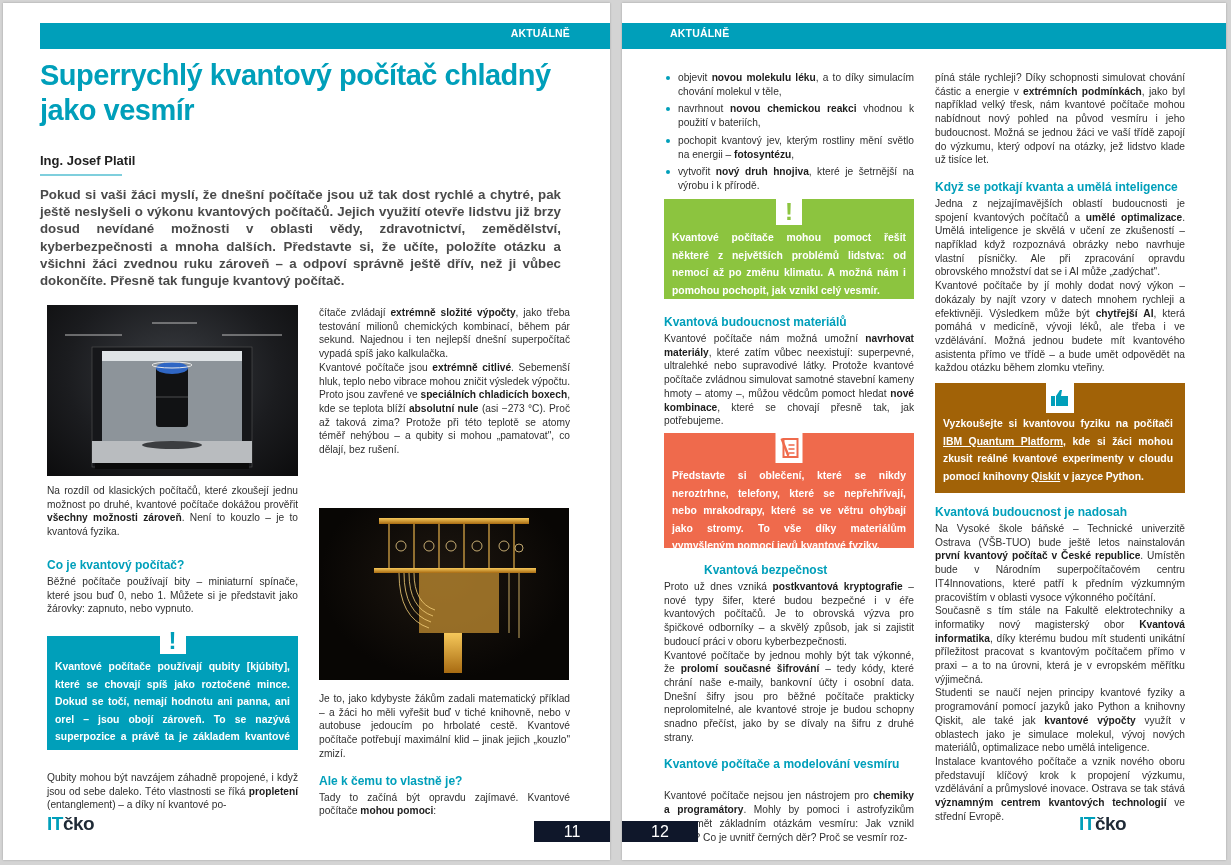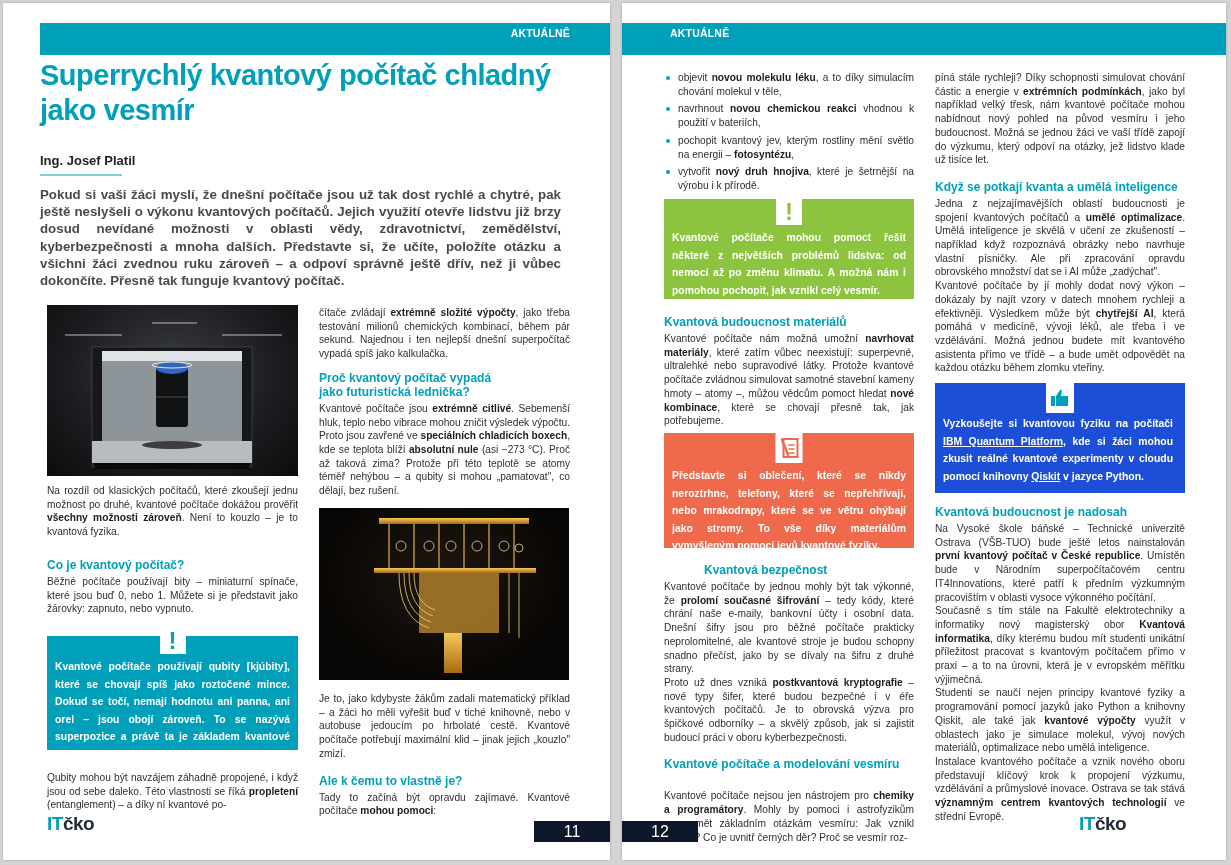--- a/index.html
+++ b/index.html
@@ -3,21 +3,21 @@
 <meta charset="utf-8">
 <style>
   html, body { margin: 0; padding: 0; }
   body {
     width: 1231px; height: 865px; background: #d4d4d4; position: relative; overflow: hidden;
     font-family: "Liberation Sans", "DejaVu Sans", sans-serif; color: #2b2b2b;
   }
   .page { position: absolute; top: 3px; background: #fff; height: 857px; box-shadow: 0 0 2px rgba(0,0,0,0.25); overflow: hidden; }
   .page.left { left: 3px; width: 607px; }
   .page.right { left: 622px; width: 604px; }
-  .topbar { position: absolute; top: 20px; height: 32px; background: #009fba; }
+  .topbar { position: absolute; top: 20px; height: 26px; background: #009fba; }
   .page.left .topbar { left: 37px; right: 0; }
   .page.right .topbar { left: 0; right: 0; }
   .topbar .label { position: absolute; top: 4px; font-size: 10.5px; font-weight: bold; color: #fff; letter-spacing: 0.2px; }
   .page.left .topbar .label { right: 40px; }
   .page.right .topbar .label { left: 48px; }
 
   .title { position: absolute; left: 37px; top: 55px; width: 520px; font-size: 29px; font-weight: bold; line-height: 35px; color: #009fba; letter-spacing: -0.5px; }
   .author { position: absolute; left: 37px; top: 150px; font-size: 13px; font-weight: bold; color: #222; }
   .author-rule { position: absolute; left: 37px; top: 171px; width: 82px; height: 2px; background: #7fcfdd; }
   .lead { position: absolute; left: 37px; top: 183px; width: 521px; font-size: 13.3px; font-weight: bold; color: #4a4a4a; line-height: 17.2px; text-align: justify; }
@@ -98,21 +98,20 @@
   <div class="col" style="left:44px; top:768px; width:251px;">
     <p>
       <span>Qubity mohou být navzájem záhadně propojené, i když jsou od sebe daleko. Této vlastnosti se říká </span><b>propletení</b><span> (entanglement) – a díky ní kvantové po-</span>
     </p>
   </div>
 
   <div class="col" style="left:316px; top:303px; width:251px;">
     <p>
       <span>čítače zvládají </span><b>extrémně složité výpočty</b><span>, jako třeba testování milionů chemických kombinací, během pár sekund. Najednou i ten nejlepší dnešní superpočítač vypadá spíš jako kalkulačka.</span>
     </p>
-    <h3 style="margin-top:10px; margin-bottom:3px; width:180px;">Proč kvantový počítač vypadá jako futuristická lednička?</h3>
     <p>
       <span>Kvantové počítače jsou </span><b>extrémně citlivé</b><span>. Sebemenší hluk, teplo nebo vibrace mohou zničit výsledek výpočtu. Proto jsou zavřené ve </span><b>speciálních chladicích boxech</b><span>, kde se teplota blíží </span><b>absolutní nule</b><span> (asi −273 °C). Proč až taková zima? Protože při této teplotě se atomy téměř nehýbou – a qubity si mohou „pamatovat", co dělají, bez rušení.</span>
     </p>
   </div>
 
   <div class="photo photo-chandelier" title="Zlatý kryostat kvantového počítače">
     <svg width="250" height="172" viewBox="0 0 250 172">
       <defs>
         <linearGradient id="gold" x1="0" y1="0" x2="0" y2="1">
           <stop offset="0" stop-color="#f6c85a"></stop>
@@ -201,45 +200,45 @@
         <line x1="9" y1="16" x2="15" y2="16" stroke="#ef6a4c" stroke-width="1.6"></line>
         <path d="M1 2 L3 1 L10 18 L8 20 Z" fill="#ef6a4c"></path>
       </svg>
     </span>
     <span class="txt">Představte si oblečení, které se nikdy neroztrhne, telefony, které se nepřehřívají, nebo mrakodrapy, které se ve větru ohýbají jako stromy. To vše díky materiálům vymyšleným pomocí jevů kvantové fyziky.</span>
   </div>
 
   <div class="col" style="left:42px; top:560px; width:250px;">
     <h3 style="margin-bottom:3px;padding-left:40px;">Kvantová bezpečnost</h3>
     <p>
+      <span>Proto už dnes vzniká </span><b>postkvantová kryptografie</b><span> – nové typy šifer, které budou bezpečné i v éře kvantových počítačů. Je to obrovská výzva pro špičkové odborníky – a skvělý způsob, jak si zajistit budoucí práci v oboru kyberbezpečnosti.</span>
+    </p>
+    <p>
       <span>Kvantové počítače by jednou mohly být tak výkonné, že </span><b>prolomí současné šifrování</b><span> – tedy kódy, které chrání naše e-maily, bankovní účty i osobní data. Dnešní šifry jsou pro běžné počítače prakticky neprolomitelné, ale kvantové stroje je budou schopny snadno přečíst, jako by se dívaly na šifru z druhé strany.</span>
     </p>
-    <p>
-      <span>Proto už dnes vzniká </span><b>postkvantová kryptografie</b><span> – nové typy šifer, které budou bezpečné i v éře kvantových počítačů. Je to obrovská výzva pro špičkové odborníky – a skvělý způsob, jak si zajistit budoucí práci v oboru kyberbezpečnosti.</span>
-    </p>
     <h3 style="margin-top:13px; margin-bottom:18px;">Kvantové počítače a modelování vesmíru</h3>
     <p>
       <span>Kvantové počítače nejsou jen nástrojem pro </span><b>chemiky a programátory</b><span>. Mohly by pomoci i astrofyzikům porozumět základním otázkám vesmíru: Jak vznikl vesmír? Co je uvnitř černých děr? Proč se vesmír roz-</span>
     </p>
   </div>
 
   <div class="col" style="left:313px; top:68px; width:250px;">
     <p>
       <span>píná stále rychleji? Díky schopnosti simulovat chování částic a energie v </span><b>extrémních podmínkách</b><span>, jako byl například velký třesk, nám kvantové počítače mohou nabídnout nový pohled na původ vesmíru i jeho budoucnost. Možná se jednou žáci ve vaší třídě zapojí do výzkumu, který odpoví na otázky, jež lidstvo klade už tisíce let.</span>
     </p>
     <h3 style="margin-top:13px; margin-bottom:3px;">Když se potkají kvanta a umělá inteligence</h3>
     <p>
       <span>Jedna z nejzajímavějších oblastí budoucnosti je spojení kvantových počítačů a </span><b>umělé optimalizace</b><span>. Umělá inteligence je skvělá v učení ze zkušeností – například když rozpoznává obrázky nebo navrhuje vlastní písničky. Ale při zpracování opravdu obrovského množství dat se i AI může „zadýchat".</span>
     </p>
     <p>
       <span>Kvantové počítače by jí mohly dodat nový výkon – dokázaly by najít vzory v datech mnohem rychleji a efektivněji. Výsledkem může být </span><b>chytřejší AI</b><span>, která pomáhá v medicíně, vývoji léků, ale třeba i ve vzdělávání. Možná jednou budete mít kvantového asistenta přímo ve třídě – a bude umět odpovědět na každou otázku během zlomku vteřiny.</span>
     </p>
   </div>
 
-  <div class="callout" style="left:313px; top:380px; width:250px; height:110px; background:#1d4ed8; padding:32px 12px 0 8px;">
+  <div class="callout" style="left:313px; top:380px; width:250px; height:110px; background:#a16207; padding:32px 12px 0 8px;">
     <span class="ico" style="top:0; width:28px; height:30px;">
       <svg width="20" height="18" viewBox="0 0 20 18">
         <rect x="1" y="7" width="4" height="10" fill="#009fba"></rect>
         <path d="M6 7 L10 1 L12 1 L11 7 L18 7 L18 17 L6 17 Z" fill="#009fba"></path>
       </svg>
     </span>
     <span class="txt">
       <span>Vyzkoušejte si kvantovou fyziku na počítači </span><a href="#">IBM Quantum Platform</a><span>, kde si žáci mohou zkusit reálné kvantové experimenty v cloudu pomocí knihovny </span><a href="#">Qiskit</a><span> v jazyce Python.</span>
     </span>
   </div>

